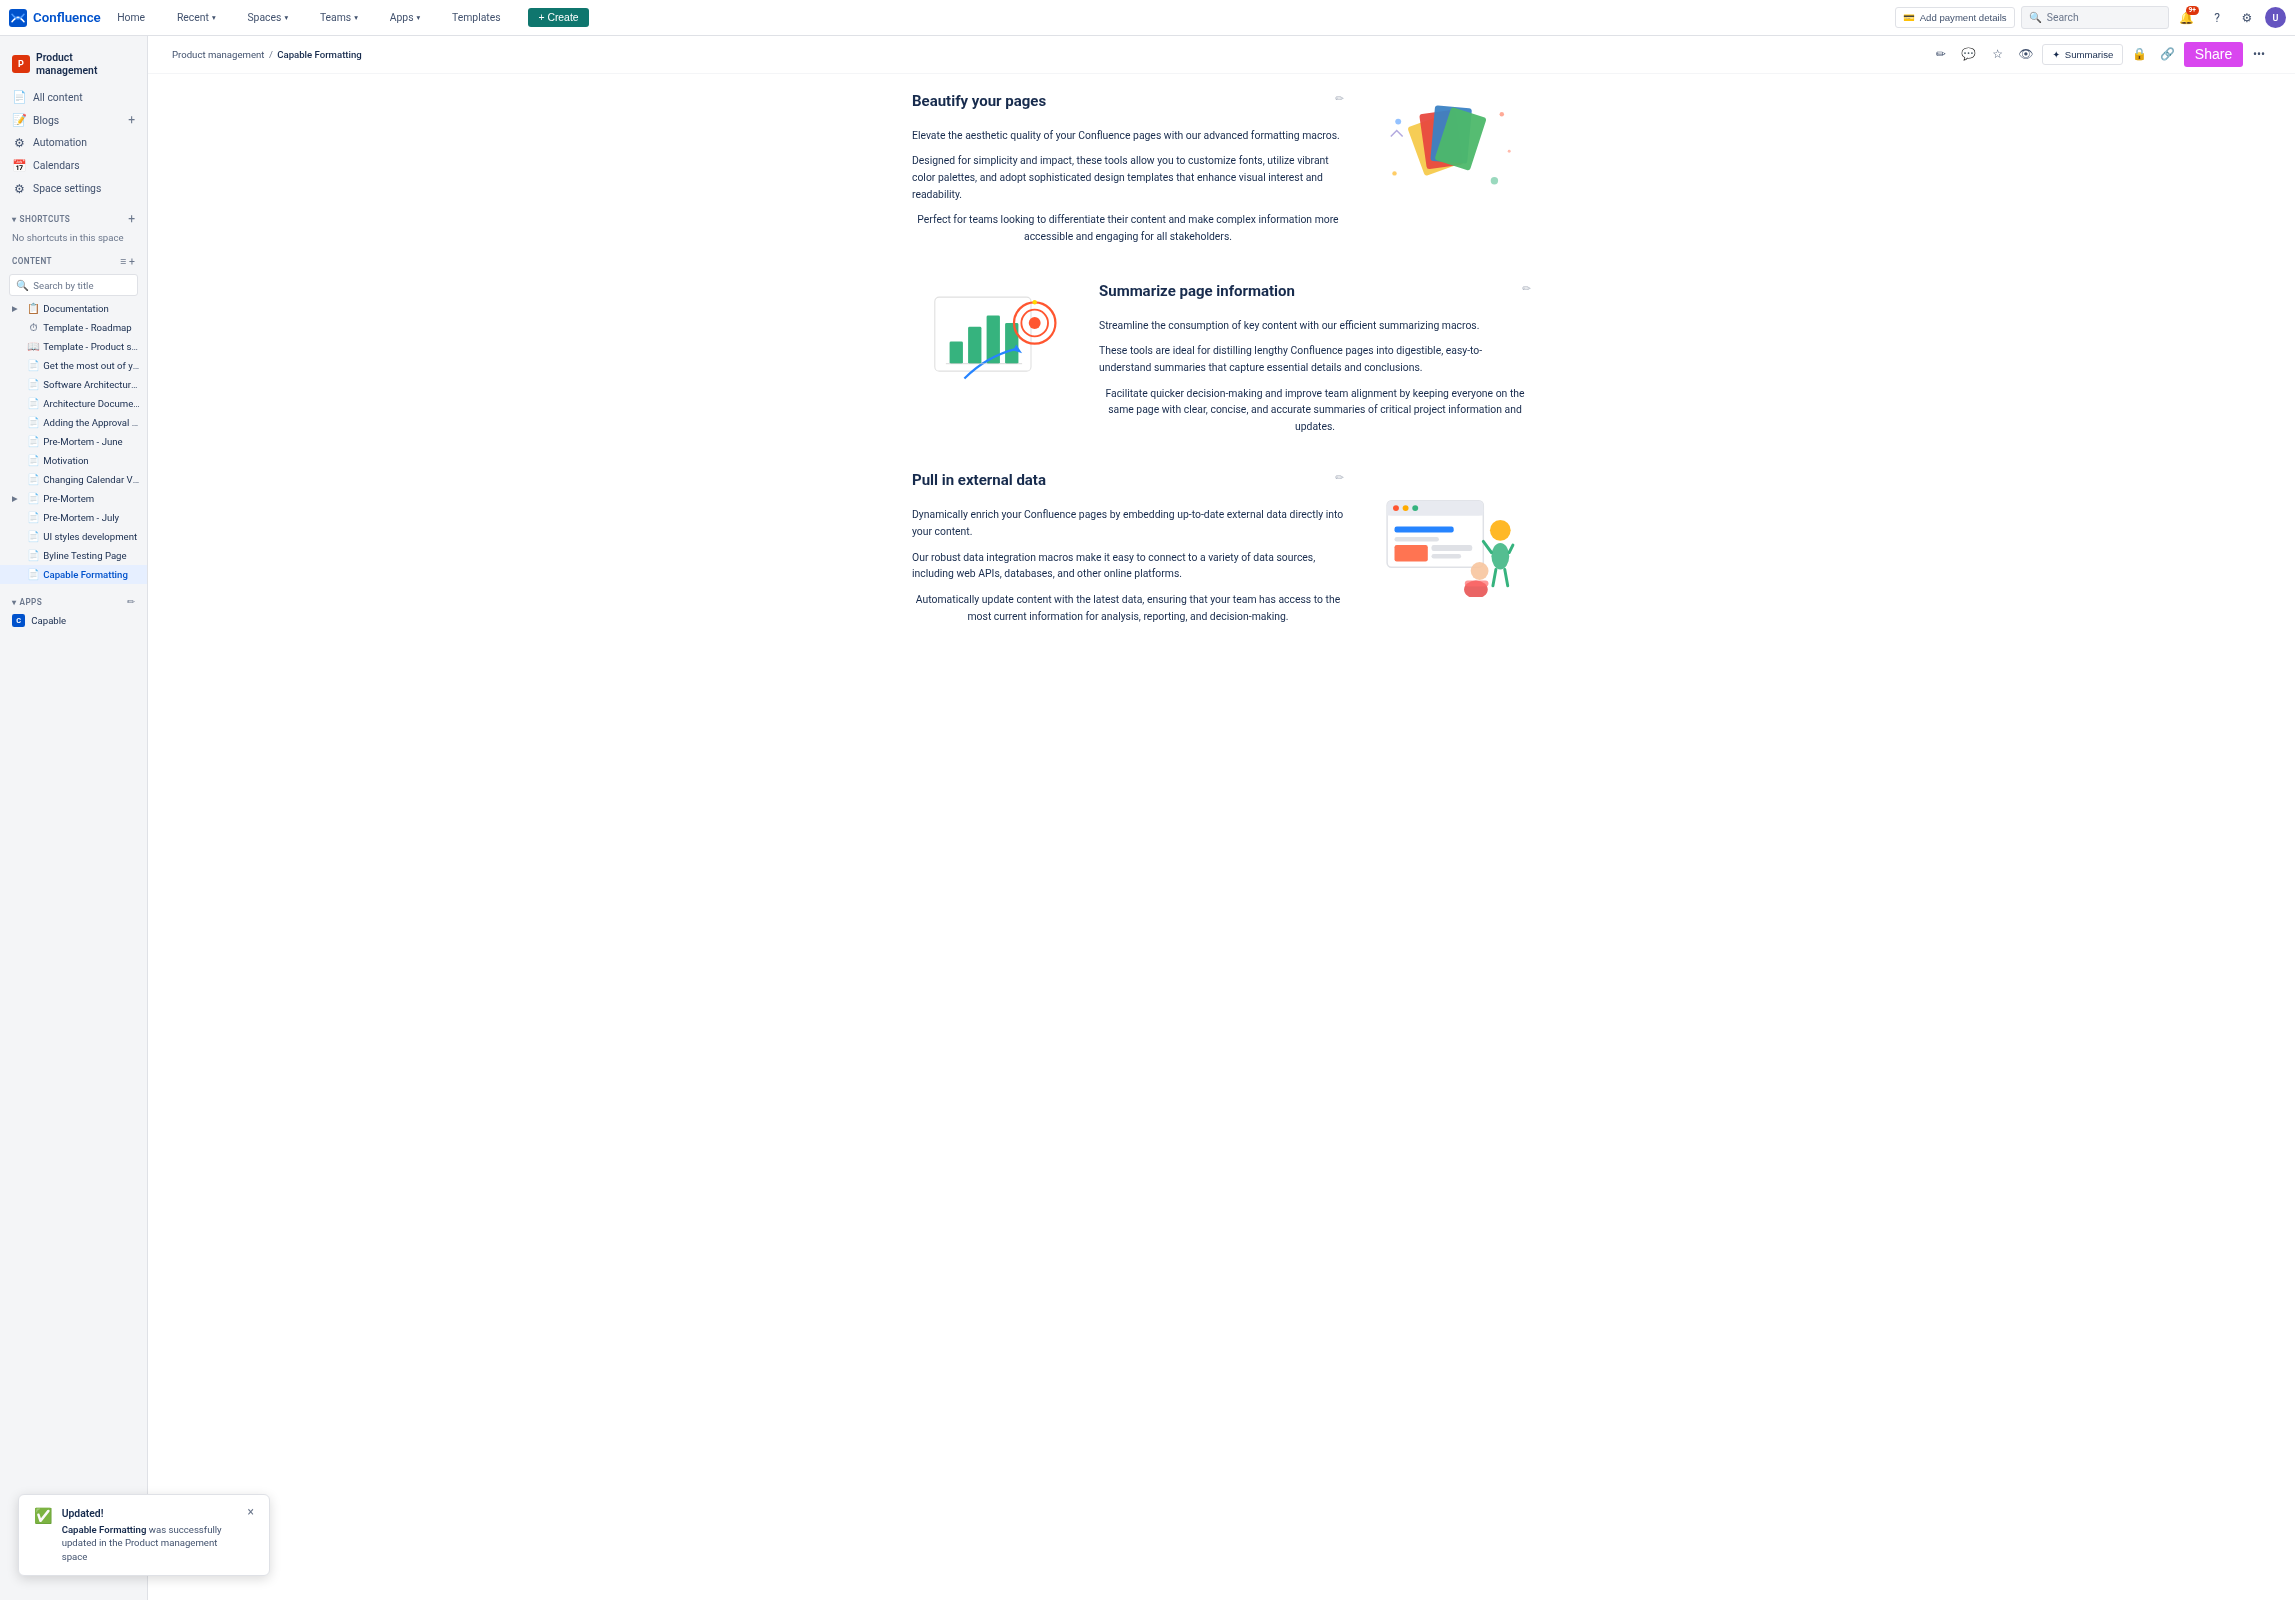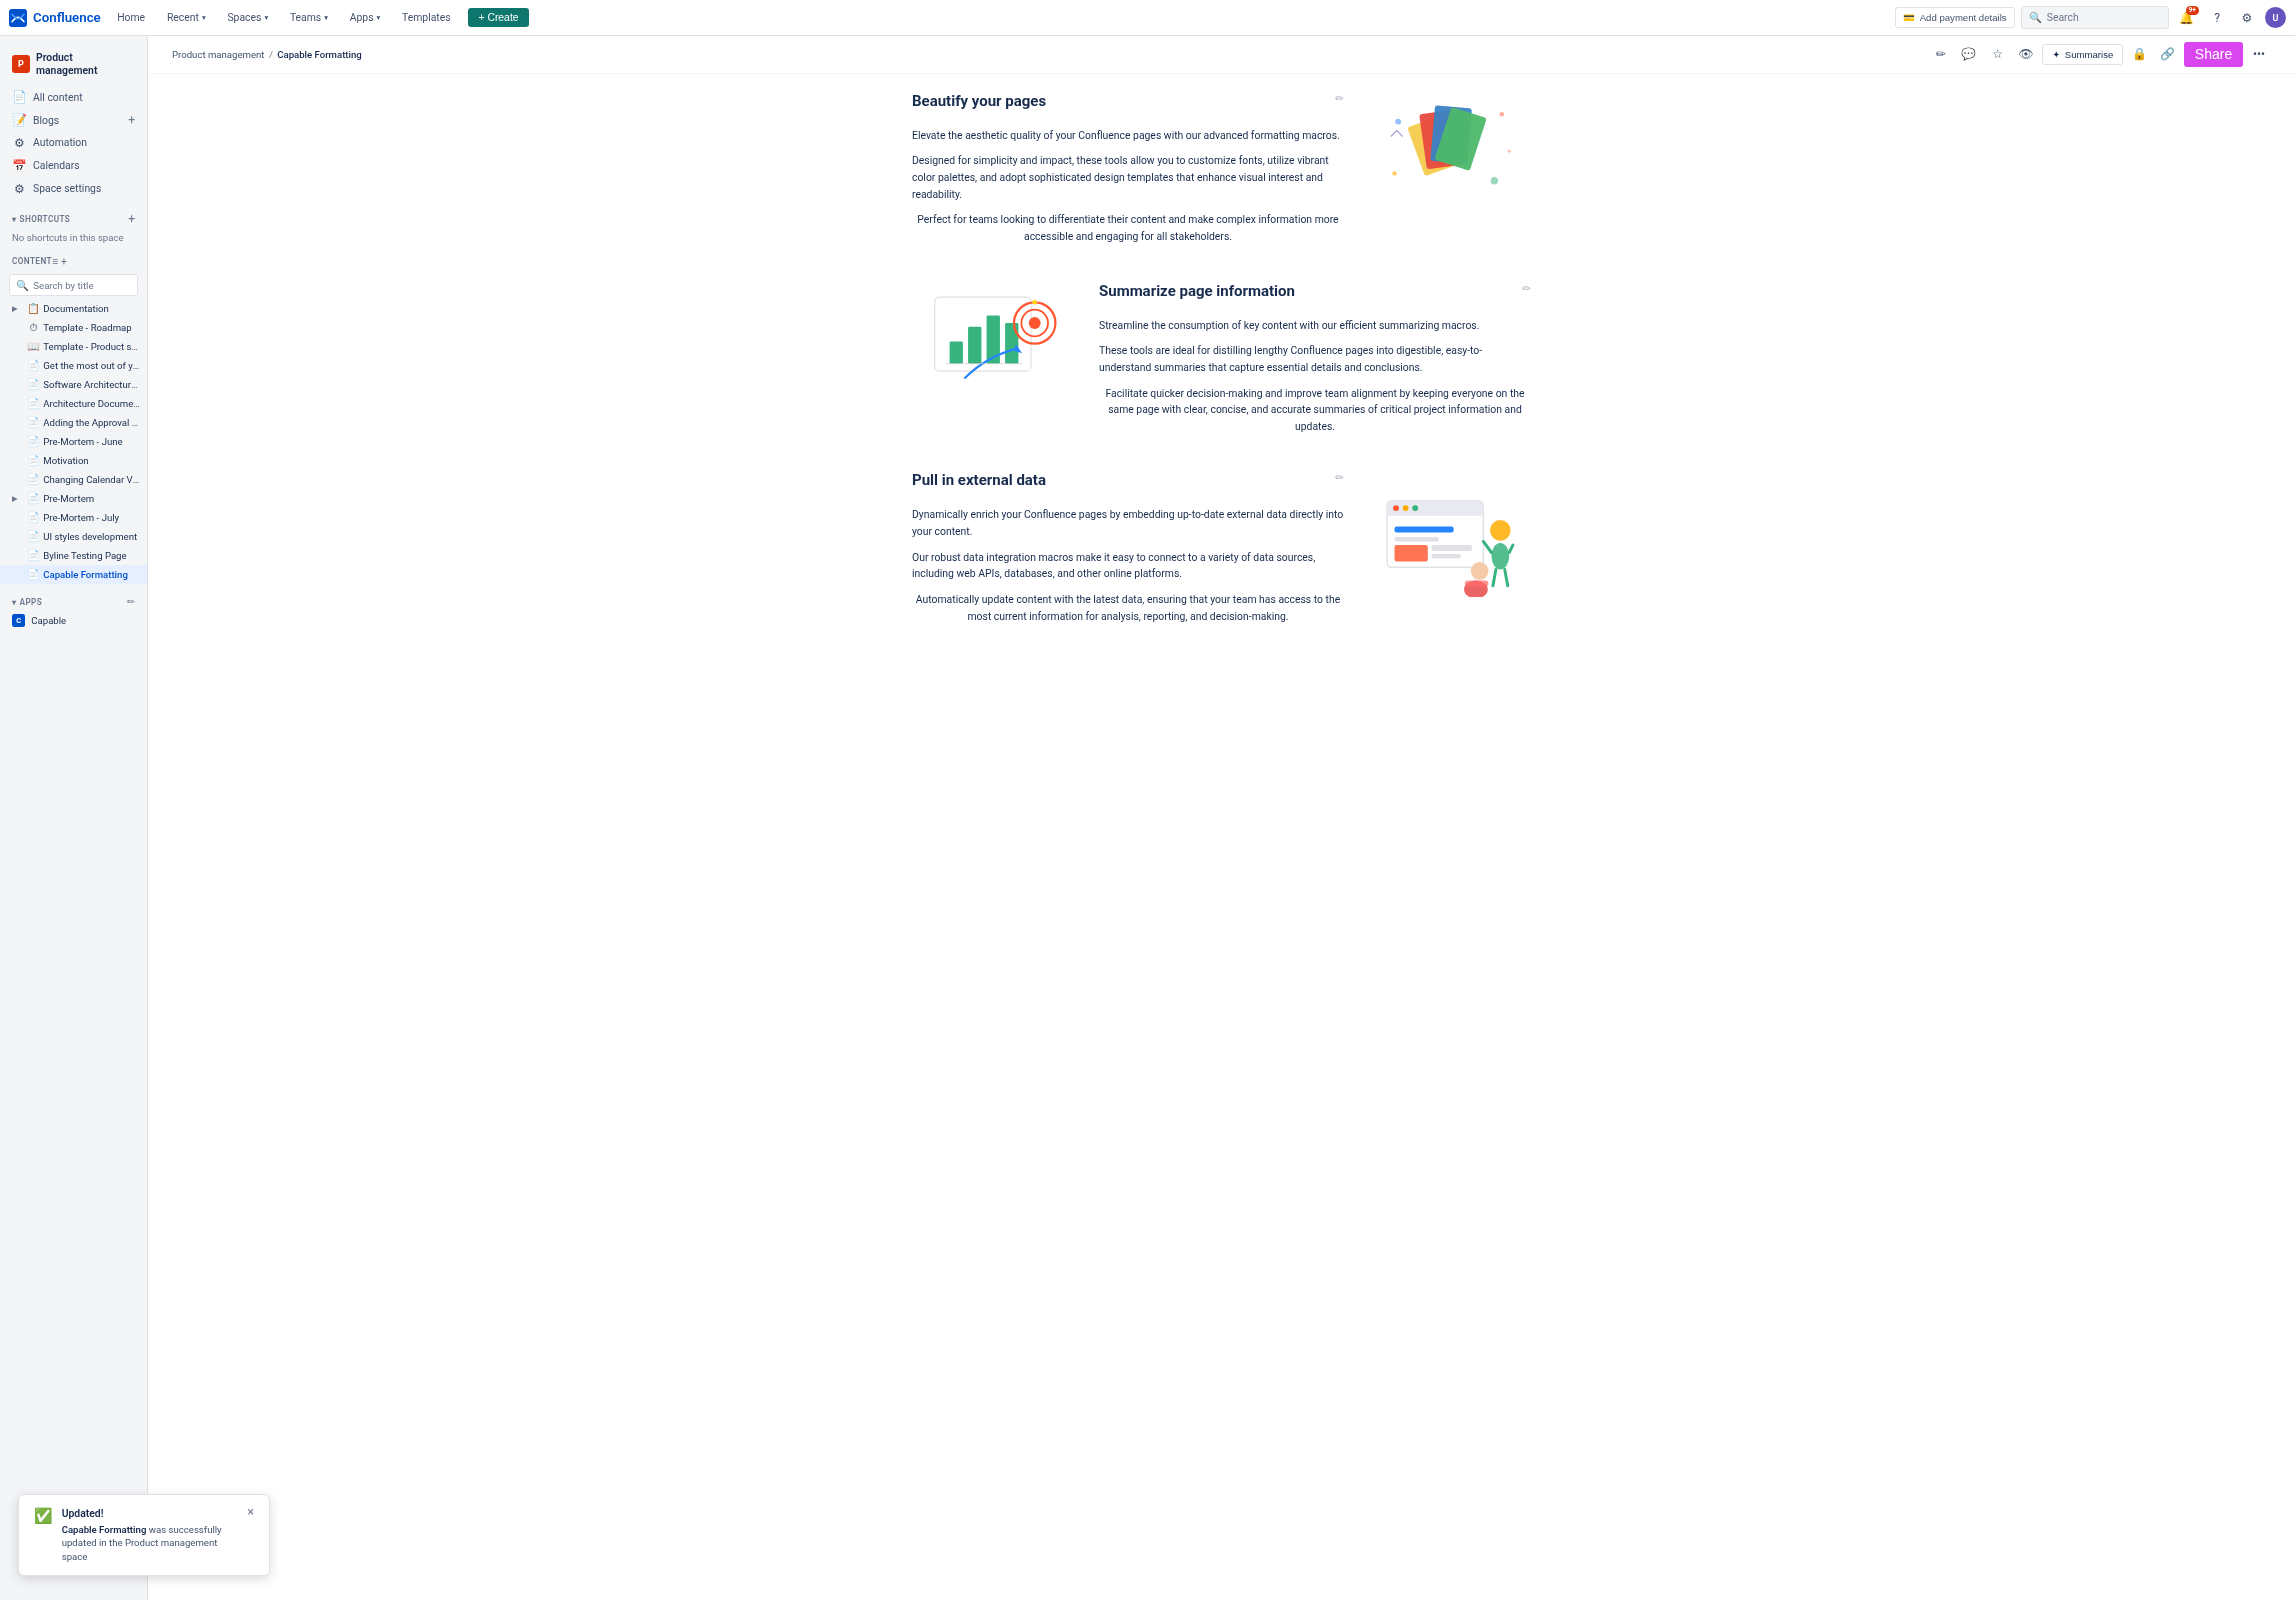--- a/index.html
+++ b/index.html
@@ -6,21 +6,21 @@
     body { font-family: -apple-system, BlinkMacSystemFont, 'Segoe UI', Roboto, sans-serif; font-size: 10.4px; color: #172b4d; background: #fff; height: 100vh; overflow: hidden; }
 
     
     .topnav {
       display: flex; align-items: center; height: 36px; background: #fff;
       border-bottom: 0.7px solid #dfe1e6; padding: 0 9px; gap: 3px; position: fixed; top: 0; left: 0; right: 0; z-index: 100;
     }
     .topnav-logo { display: flex; align-items: center; gap: 6px; margin-right: 6px; }
     .topnav-logo-icon { width: 18px; height: 18px; }
     .topnav-logo-text { font-size: 13.3px; font-weight: 600; color: #0052cc; }
-    .topnav-nav { display: flex; align-items: center; gap: 7px; flex: 1; }
+    .topnav-nav { display: flex; align-items: center; gap: 17px; flex: 1; }
     .topnav-item { padding: 4.4px 7.4px; border-radius: 3px; cursor: pointer; font-size: 10.4px; color: #42526e; display: flex; align-items: center; gap: 3px; }
     .create-btn { background: #0f766e; color: #fff; border: none; padding: 4.4px 10.4px; border-radius: 3px; font-size: 10.4px; font-weight: 500; cursor: pointer; display: flex; align-items: center; gap: 4.4px; margin-left: 3px; }
     .topnav-right { display: flex; align-items: center; gap: 6px; margin-left: auto; }
     .search-box { display: flex; align-items: center; background: #f4f5f7; border: 0.7px solid #dfe1e6; border-radius: 3px; padding: 3.7px 7.4px; gap: 4.4px; width: 148px; cursor: text; }
     .search-box-text { color: #6b778c; font-size: 10.4px; }
     .topnav-icon-btn { width: 24px; height: 24px; border-radius: 50%; display: flex; align-items: center; justify-content: center; cursor: pointer; font-size: 12px; color: #42526e; position: relative; }
     .notification-badge { position: absolute; top: 0; right: 0; background: #de350b; color: #fff; font-size: 6.7px; font-weight: 700; border-radius: 6px; padding: 0.7px 3px; min-width: 12px; text-align: center; }
     .avatar { width: 21px; height: 21px; border-radius: 50%; background: #6554c0; display: flex; align-items: center; justify-content: center; color: #fff; font-size: 9px; font-weight: 600; cursor: pointer; }
     .payment-btn { display: flex; align-items: center; gap: 4.4px; border: 0.7px solid #dfe1e6; border-radius: 3px; padding: 3.7px 7.4px; font-size: 9.6px; color: #42526e; cursor: pointer; background: #fff; }
 
@@ -33,21 +33,21 @@
     .sidebar-header-icon { width: 18px; height: 18px; background: #de350b; border-radius: 3px; display: flex; align-items: center; justify-content: center; color: #fff; font-size: 9px; font-weight: 700; flex-shrink: 0; }
     .sidebar-header-title { font-size: 10.4px; font-weight: 600; color: #172b4d; }
     .sidebar-nav-item { display: flex; align-items: center; gap: 6px; padding: 4.4px 12px; cursor: pointer; color: #42526e; font-size: 10.4px; }
     .sidebar-nav-item .icon { font-size: 12px; width: 15px; text-align: center; }
     .sidebar-section { padding: 6px 12px 3px; margin-top: 6px; }
     .sidebar-section-header { display: flex; align-items: center; justify-content: space-between; }
     .sidebar-section-title { font-size: 8.2px; font-weight: 600; color: #6b778c; text-transform: uppercase; letter-spacing: 0.05em; cursor: pointer; display: flex; align-items: center; gap: 3px; }
     .sidebar-section-add { color: #6b778c; cursor: pointer; font-size: 12px; }
     .sidebar-no-shortcuts { font-size: 9.6px; color: #6b778c; padding: 3px 12px 6px; }
     .sidebar-content-section { padding: 3px 0; }
-    .sidebar-content-header { display: flex; align-items: center; justify-content: flex-start; padding: 3px 12px 3px; }
+    .sidebar-content-header { display: flex; align-items: center; justify-content: space-between; padding: 3px 12px 3px; }
     .sidebar-content-title { font-size: 8.2px; font-weight: 600; color: #6b778c; text-transform: uppercase; letter-spacing: 0.05em; }
     .sidebar-content-actions { display: flex; gap: 3px; }
     .sidebar-content-actions span { cursor: pointer; color: #6b778c; font-size: 10.4px; }
     .search-by-title { display: flex; align-items: center; gap: 4.4px; margin: 3px 9px; padding: 3.7px 6px; background: #fff; border: 0.7px solid #dfe1e6; border-radius: 3px; cursor: text; }
     .search-by-title-text { color: #6b778c; font-size: 9.6px; }
     .content-tree-item { display: flex; align-items: center; padding: 3px 6px 3px 12px; cursor: pointer; font-size: 9.6px; color: #172b4d; gap: 3px; }
     .content-tree-item.active { background: #e6efff; color: #0052cc; font-weight: 500; }
     .content-tree-item .toggle { width: 12px; color: #6b778c; font-size: 7.4px; }
     .content-tree-item .item-icon { font-size: 10.4px; width: 13.3px; text-align: center; }
     .content-tree-item .item-label { flex: 1; white-space: nowrap; overflow: hidden; text-overflow: ellipsis; }

